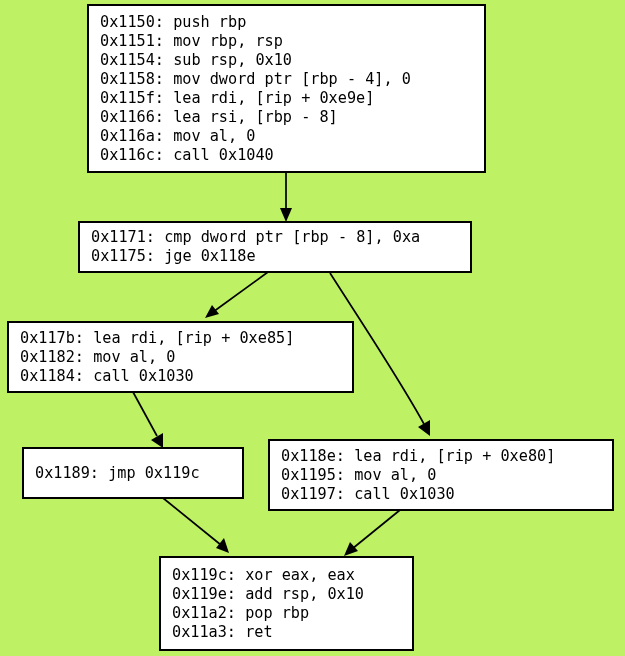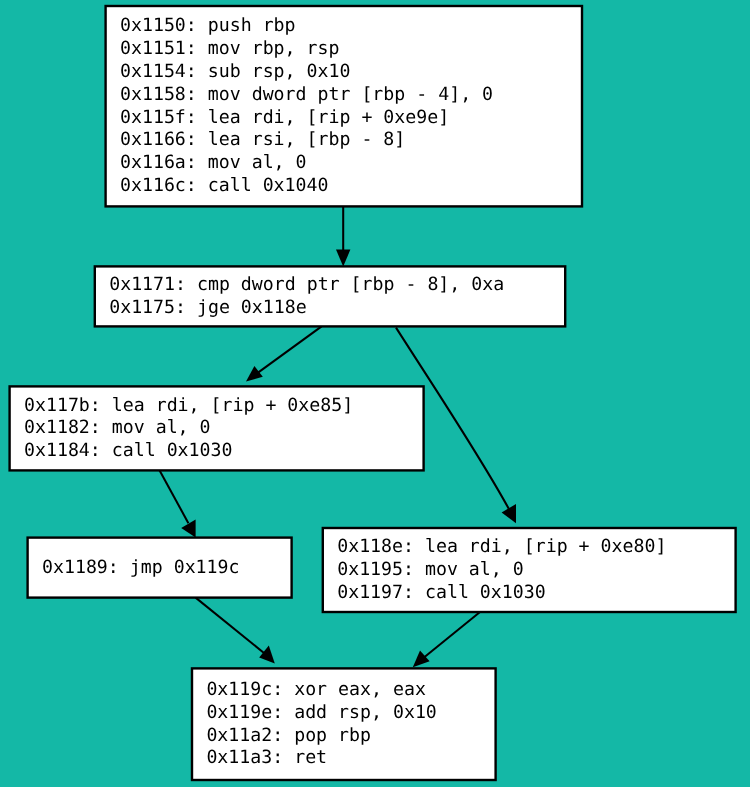--- a/index.html
+++ b/index.html
@@ -11,21 +11,21 @@
   body {
     width: 625px;
     height: 656px;
     overflow: hidden;
     font-family: "DejaVu Sans Mono", "Liberation Mono", monospace;
   }
   #cfg-root {
     position: relative;
     width: 625px;
     height: 656px;
-    background: #14b8a6;
+    background: #bef264;
   }
   svg#cfg-canvas {
     position: absolute;
     top: 0;
     left: 0;
     width: 625px;
     height: 656px;
     display: block;
   }
   .bb-rect {

